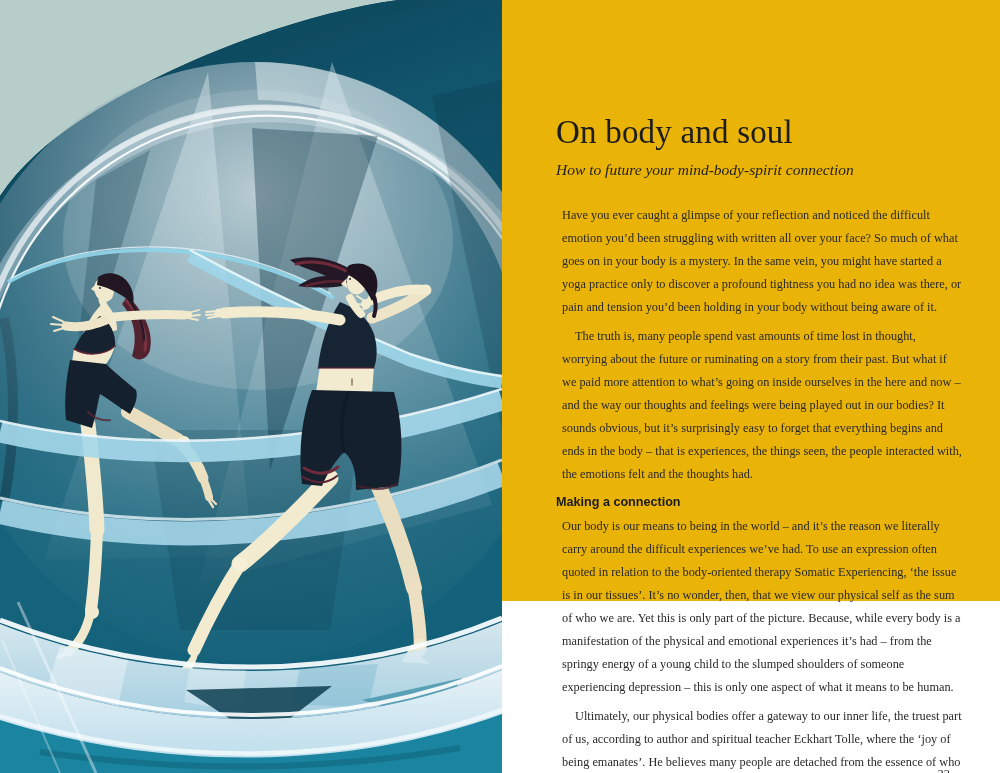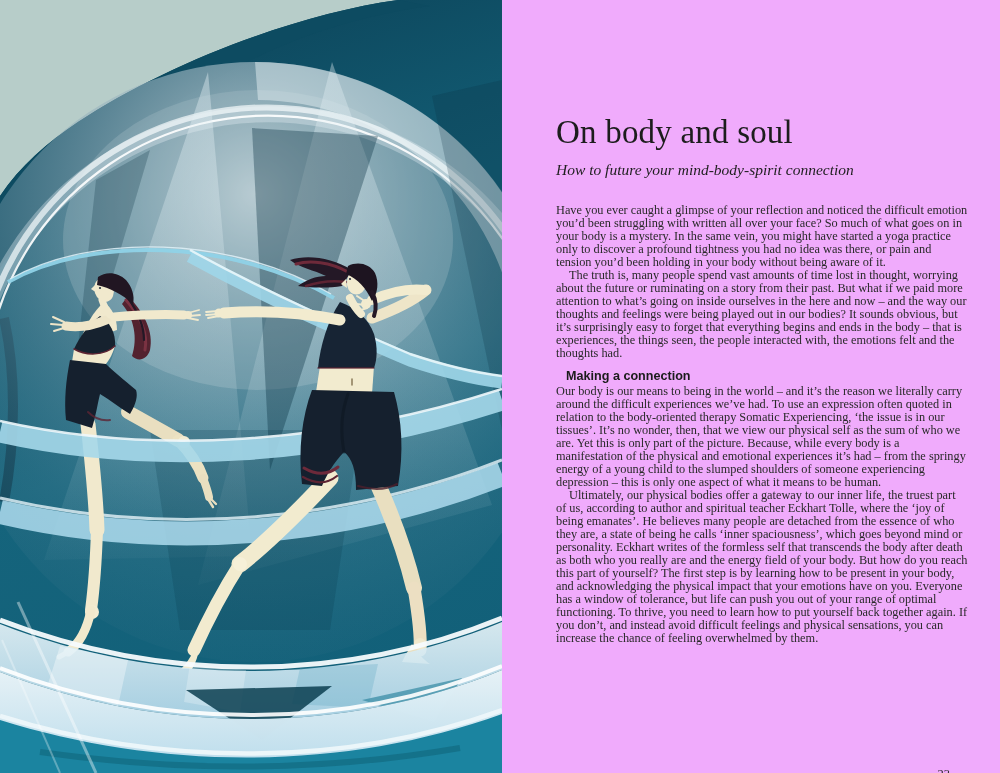--- a/index.html
+++ b/index.html
@@ -3,38 +3,38 @@
 <meta charset="utf-8">
 <style>
   html,body{margin:0;padding:0;background:#e8e8e8;}
   .spread{
     position:relative;width:1000px;height:773px;margin:0 auto;
     background:#ffffff;overflow:hidden;display:flex;
     font-family:"Liberation Serif",serif;
   }
   .left-page{width:502px;height:773px;flex:0 0 502px;overflow:hidden;}
   .left-page svg{display:block;}
-  .right-page{position:relative;flex:1;height:773px;background:#f0abfc;}
+  .right-page{position:relative;flex:1;height:601px;background:#eab308;}
   .text-col{position:absolute;left:54px;top:0;width:412px;}
   .page-title{
     margin:0;padding-top:114px;
     font-size:33px;font-weight:400;letter-spacing:.2px;
     color:#1d1d1d;font-family:"Liberation Serif",serif;
   }
   .page-subtitle{
     margin:10px 0 0 0;font-size:15.5px;font-style:italic;font-weight:400;
     color:#1f1f1f;font-family:"Liberation Serif",serif;
   }
   .body-copy{margin-top:25px;color:#292929;}
   .body-copy p{
-    margin:0;font-size:12.3px;line-height:13px;text-align:left;
+    margin:6px;font-size:12.3px;line-height:23px;text-align:left;
   }
   .body-copy p.indent{text-indent:13px;}
   .section-heading{
-    margin:9px 0 2px 10px;font-size:12.6px;font-weight:bold;color:#1b1b1b;
+    margin:9px 0 2px 0;font-size:12.6px;font-weight:bold;color:#1b1b1b;
     font-family:"Liberation Sans",sans-serif;
   }
   .page-number{
     position:absolute;top:767px;right:50px;
     font-size:12.5px;color:#2a2a2a;font-family:"Liberation Serif",serif;
   }
 </style>
 </head>
 <body>
 

